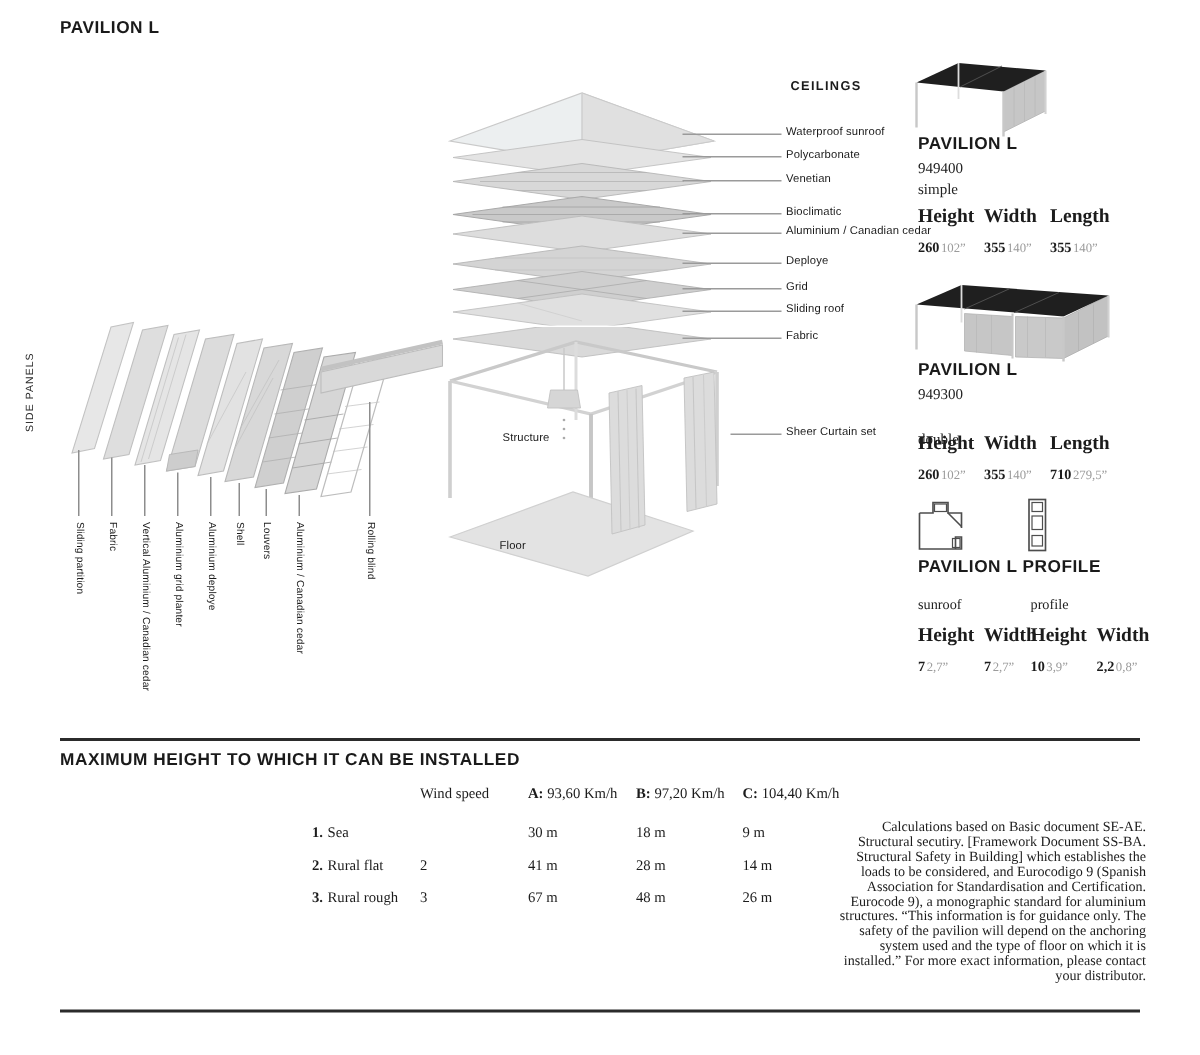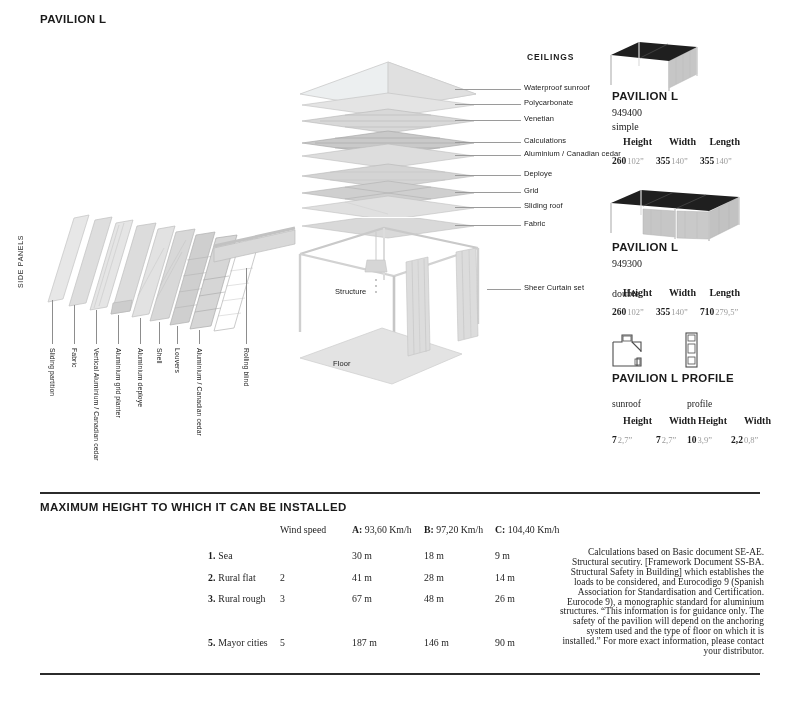--- a/index.html
+++ b/index.html
@@ -19,21 +19,21 @@
   .pl-line{position:absolute;width:1px;background:#8d8d8d;}
   .pl-text{position:absolute;transform:rotate(90deg);transform-origin:0 0;
            font-size:6.8px;letter-spacing:.1px;white-space:nowrap;color:#1a1a1a;}
   .side-vert{position:absolute;left:17px;top:288px;transform:rotate(-90deg);transform-origin:0 0;
              font-size:7px;letter-spacing:.7px;color:#2a2a2a;white-space:nowrap;}
   
   .pcode{position:absolute;font-family:"Liberation Serif",serif;font-size:10px;color:#222;}
   .pvariant{position:absolute;font-family:"Liberation Serif",serif;font-size:10px;color:#222;}
   .dims{position:absolute;font-family:"Liberation Serif",serif;}
   .dims .dim{display:inline-block;width:40px;white-space:nowrap;vertical-align:top;}
-  .dimhead{font-weight:bold;font-size:10px;margin-bottom:3px;color:#1c1c1c;text-align:right;}
+  .dimhead{font-weight:bold;font-size:13px;margin-bottom:3px;color:#1c1c1c;}
   .cm{font-weight:bold;font-size:9.5px;color:#1c1c1c;}
   .inch{font-size:8.5px;color:#9b9b9b;margin-left:1px;}
   .pgroup{position:absolute;font-family:"Liberation Serif",serif;}
   .pgname{font-size:9.5px;color:#222;margin-bottom:6px;}
   
   .rule{position:absolute;left:40px;width:720px;height:2px;background:#2b2b2b;}
   .irow{position:absolute;left:0;top:0;height:14px;width:800px;
         font-family:"Liberation Serif",serif;font-size:9.8px;color:#1c1c1c;}
   .irow .cell{position:absolute;top:0;white-space:nowrap;}
   .cell-label{left:208px;} .cell-zone{left:280px;} .cell-a{left:352px;}
@@ -170,21 +170,21 @@
   <div class="cl" style="top:97px">
       <span class="ll"></span>
       <span class="lt">Polycarbonate</span>
     </div>
   <div class="cl" style="top:113px">
       <span class="ll"></span>
       <span class="lt">Venetian</span>
     </div>
   <div class="cl" style="top:135px">
       <span class="ll"></span>
-      <span class="lt">Calculations</span>
+      <span class="lt">Bioclimatic</span>
     </div>
   <div class="cl" style="top:148px">
       <span class="ll"></span>
       <span class="lt">Aluminium / Canadian cedar</span>
     </div>
   <div class="cl" style="top:168px">
       <span class="ll"></span>
       <span class="lt">Deploye</span>
     </div>
   <div class="cl" style="top:185px">
@@ -308,25 +308,18 @@
     <span class="cell cell-b">28 m</span>
     <span class="cell cell-c">14 m</span>
   </div>
   <div class="irow" style="top:593px">
     <span class="cell cell-label"><span class="rnum">3.</span><span>Rural rough</span></span>
     <span class="cell cell-zone">3</span>
     <span class="cell cell-a">67 m</span>
     <span class="cell cell-b">48 m</span>
     <span class="cell cell-c">26 m</span>
   </div>
-  <div class="irow" style="top:637px">
-    <span class="cell cell-label"><span class="rnum">5.</span><span>Mayor cities</span></span>
-    <span class="cell cell-zone">5</span>
-    <span class="cell cell-a">187 m</span>
-    <span class="cell cell-b">146 m</span>
-    <span class="cell cell-c">90 m</span>
-  </div>
 
   <div class="disclaimer">Calculations based on Basic document SE-AE. Structural secutiry. [Framework Document SS-BA. Structural Safety in Building] which establishes the loads to be considered, and Eurocodigo 9 (Spanish Association for Standardisation and Certification. Eurocode 9), a monographic standard for aluminium structures. “This information is for guidance only. The safety of the pavilion will depend on the anchoring system used and the type of floor on which it is installed.” For more exact information, please contact your distributor.</div>
 
   <div class="rule" style="top:673px"></div>
 
 </div>
 
 </body></html>

